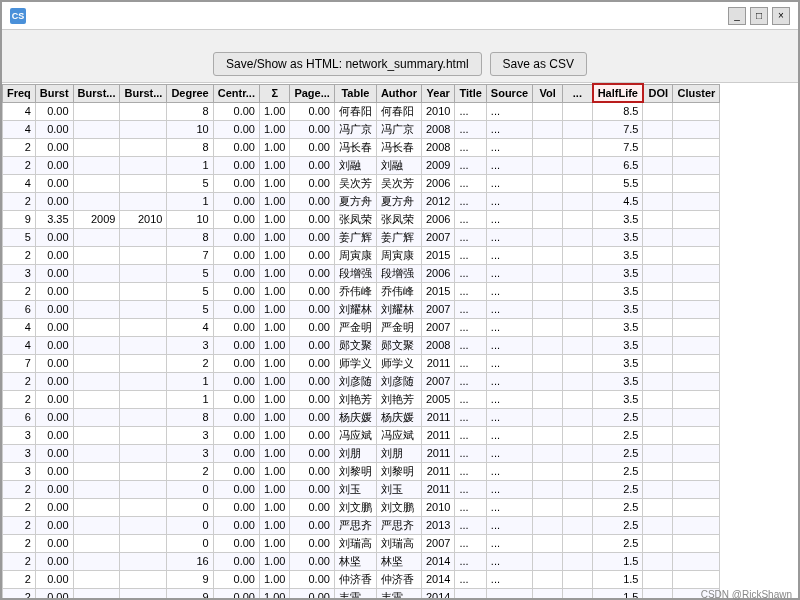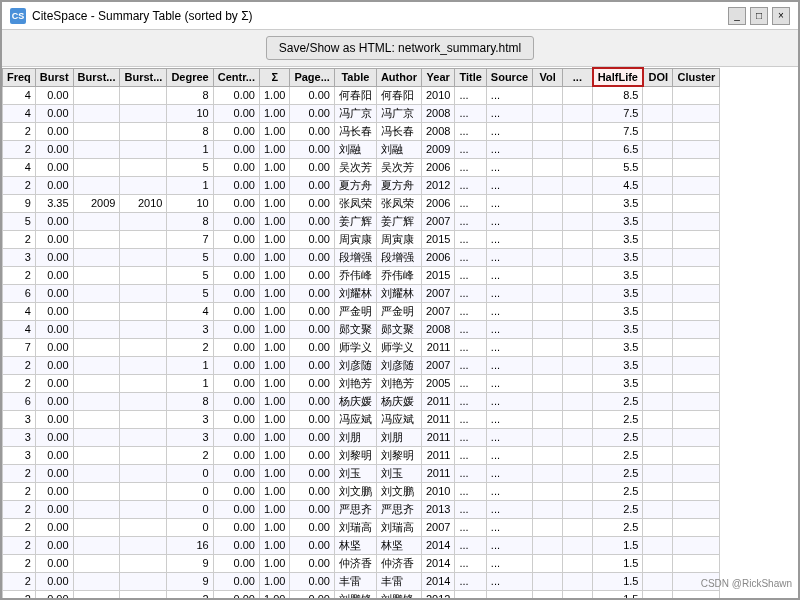--- a/index.html
+++ b/index.html
@@ -66,20 +66,21 @@
       font-size: 10px;
     }
     .toolbar {
       display: flex;
       align-items: center;
       justify-content: center;
       gap: 8px;
       padding: 6px 8px;
       background: #f0f0f0;
       border-bottom: 1px solid #ccc;
+      margin-top: 16px;
     }
     .toolbar-btn {
       padding: 4px 12px;
       background: #e8e8e8;
       border: 1px solid #aaa;
       border-radius: 3px;
       cursor: pointer;
       font-size: 12px;
       color: #000;
     }
@@ -119,47 +120,47 @@
       height: 18px;
     }
     tbody td.text-col {
       text-align: left;
     }
     tbody tr:nth-child(even) {
       background: #f8f8ff;
     }
     .watermark {
       position: fixed;
-      bottom: 11px;
+      bottom: 0;
       right: 8px;
       font-size: 10px;
       color: #888;
       pointer-events: none;
     }
   </style>
 </head>
 <body>
 
 <div class="window">
   <div class="title-bar">
     <div class="title-bar-left">
       <div class="title-icon">
         <span>CS</span>
       </div>
-      <span class="title-text">CiteSpace - Summary Table (sorted by Σ)</span>
     </div>
     <div class="window-controls">
       <div class="win-btn">_</div>
       <div class="win-btn">□</div>
       <div class="win-btn">×</div>
     </div>
   </div>
 
   <div class="toolbar">
     <button class="toolbar-btn">Save/Show as HTML: network_summary.html</button>
+    <button class="toolbar-btn">Save as CSV</button>
   </div>
 
   <div class="table-container">
     <table>
       <thead>
         <tr>
         <th>Freq</th>
             <th>Burst</th>
             <th>Burst...</th>
             <th>Burst...</th>

